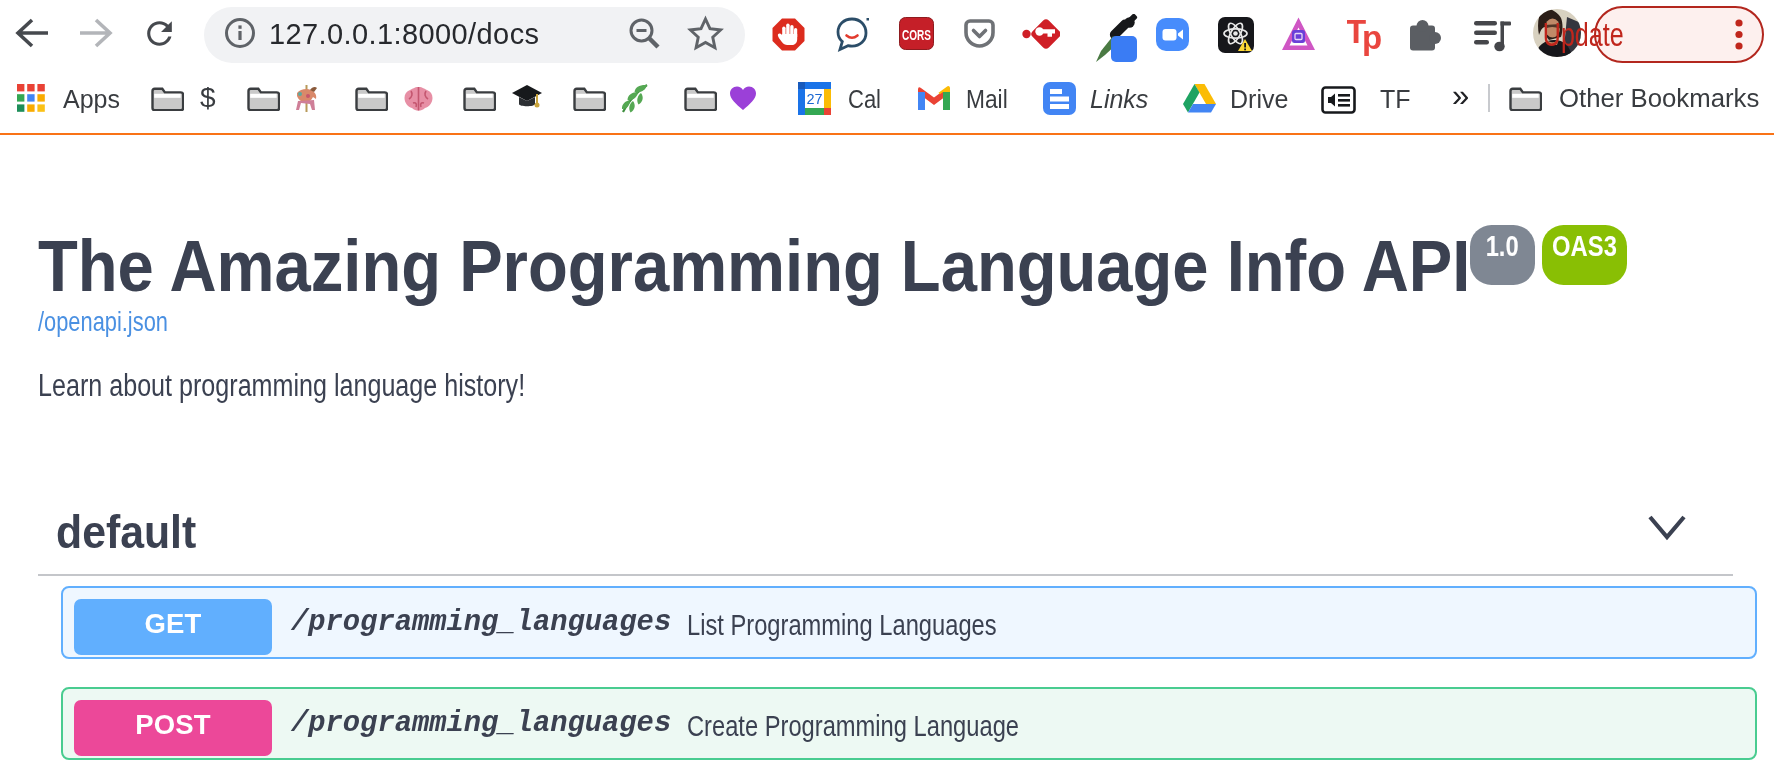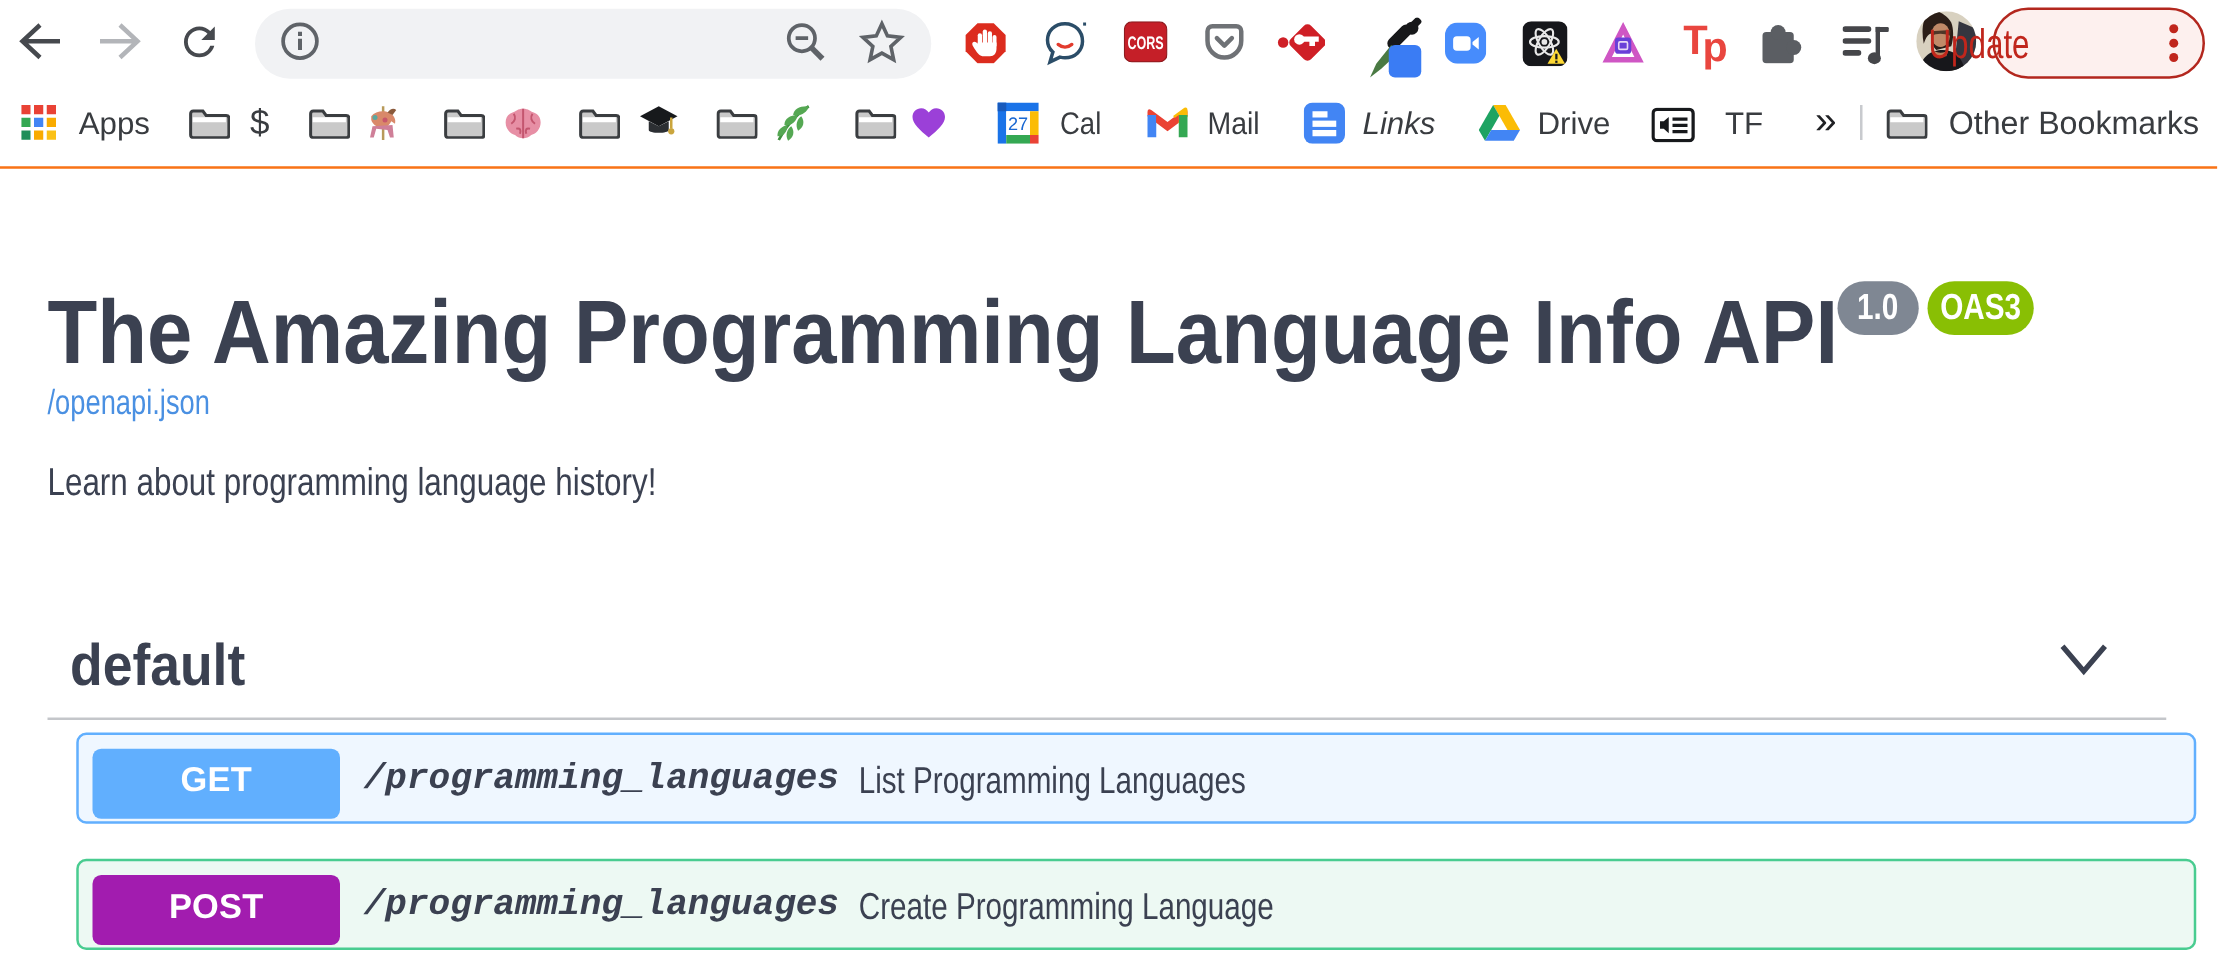--- a/index.html
+++ b/index.html
@@ -11,35 +11,35 @@
 
   
   #omnibox { left:204px; top:7px; width:541px; height:56px; border-radius:28px; background:#f1f2f4; }
   .url { left:269px; top:18px; font-size:29px; line-height:32px; color:#27292d; letter-spacing:0.4px; }
 
   
   #bkbar { left:0; top:70px; width:1774px; height:65px; background:#fff; border-bottom:2px solid #f97316; }
 
   
   .title { left:38px; top:230px; font-size:72px; font-weight:bold; color:#3b4151; line-height:72px; transform:scaleX(0.905); transform-origin:left top; white-space:nowrap; }
-  .badge { top:225px; height:43px; border-radius:21.5px; color:#fff; font-weight:bold; font-size:29px; text-align:center; line-height:43px; }
+  .badge { top:225px; height:60px; border-radius:21.5px; color:#fff; font-weight:bold; font-size:29px; text-align:center; line-height:43px; }
   .bsc { display:inline-block; transform:scaleX(0.82); transform-origin:center; }
   .badge1 { left:1470px; width:65px; background:#7f8793; }
   .badge2 { left:1542px; width:85px; background:#89bf04; }
   .openapi { left:38px; top:307px; font-size:28px; color:#4a90e2; line-height:30px; transform:scaleX(0.78); transform-origin:left top; }
   .desc { left:38px; top:369px; font-size:31px; color:#3b4151; line-height:33px; transform:scaleX(0.81); transform-origin:left top; white-space:nowrap; }
   .deftitle { left:56px; top:507px; font-size:47px; font-weight:bold; color:#3b4151; line-height:50px; transform:scaleX(0.91); transform-origin:left top; }
   #defline { left:38px; top:574px; width:1695px; height:2px; background:rgba(59,65,81,.3); }
 
   .opblock { left:37px; width:1696px; height:73px; border-radius:8px; border-width:2px; border-style:solid;margin-left:24px; }
   #getblock { top:586px; border-color:#61affe; background:#eff7ff; }
   #postblock { top:687px; border-color:#49cc90; background:#edf9f3; }
   .method { left:11px; top:11px; width:198px; height:56px; border-radius:7px; color:#fff; font-weight:bold; font-size:27.5px; text-align:center; line-height:50px; letter-spacing:0.2px; position:absolute; }
   #getblock .method { background:#61affe; }
-  #postblock .method { background:#a21caf; }
+  #postblock .method { background:#ec4899; }
   .path { left:228px; top:18px; position:absolute; font-family:"Liberation Mono", monospace; font-weight:bold; font-size:28.8px; color:#3b4151; line-height:34px;font-style:italic; }
   .opdesc { left:624px; top:21px; position:absolute; font-size:30px; color:#3b4151; line-height:32px; transform:scaleX(0.79); transform-origin:left top; white-space:nowrap; }
 
   
   .bklabel { position:absolute; font-size:25px; line-height:30px; color:#393c40; transform-origin:left top; white-space:nowrap; }
 </style>
 </head>
 <body>
 <div id="page">
 
@@ -57,20 +57,21 @@
       <path d="M17.65 6.35 C16.2 4.9 14.21 4 12 4 c-4.42 0-7.99 3.58-8 8 s3.57 8 8 8 c3.73 0 6.84-2.55 7.73-6 h-2.08 c-.82 2.33-3.04 4-5.65 4 -3.31 0-6-2.69-6-6 s2.69-6 6-6 c1.66 0 3.14.69 4.22 1.78 L13 11 h7 V4 l-2.35 2.35 z" fill="#46494e"></path>
     </svg>
 
     <div class="abs" id="omnibox"></div>
 
     <svg class="abs" style="left:224px;top:17px;" width="32" height="32" viewBox="0 0 32 32">
       <circle cx="16" cy="16" r="13.5" stroke="#5f6368" stroke-width="3" fill="none"></circle>
       <rect x="14.4" y="14" width="3.2" height="9" fill="#5f6368"></rect>
       <rect x="14.4" y="8.4" width="3.2" height="3.4" fill="#5f6368"></rect>
     </svg>
+    <div class="abs url">127.0.0.1:8000/docs</div>
 
     <svg class="abs" style="left:628px;top:17px;" width="33" height="33" viewBox="0 0 33 33">
       <circle cx="13.5" cy="13.5" r="10.5" stroke="#5f6368" stroke-width="3" fill="none"></circle>
       <path d="M21.5 21.5 L30 30" stroke="#5f6368" stroke-width="4.5"></path>
       <path d="M8.5 13.5 H18.5" stroke="#5f6368" stroke-width="3"></path>
     </svg>
 
     <svg class="abs" style="left:687px;top:15px;" width="37" height="37" viewBox="0 0 24 24">
       <path d="M12 2.6 L14.9 8.9 L21.8 9.7 L16.7 14.4 L18.1 21.2 L12 17.8 L5.9 21.2 L7.3 14.4 L2.2 9.7 L9.1 8.9 Z" fill="none" stroke="#5f6368" stroke-width="1.9"></path>
     </svg>

